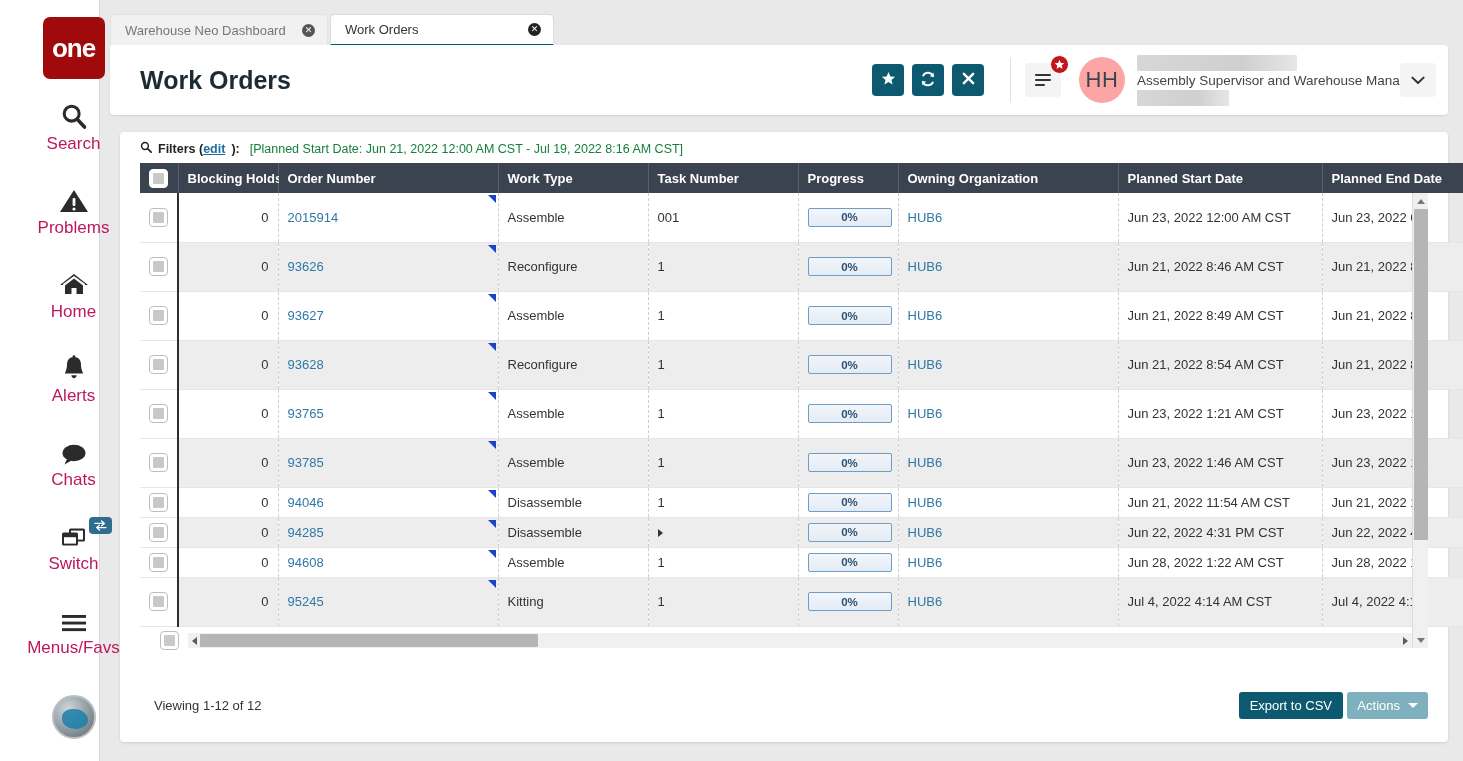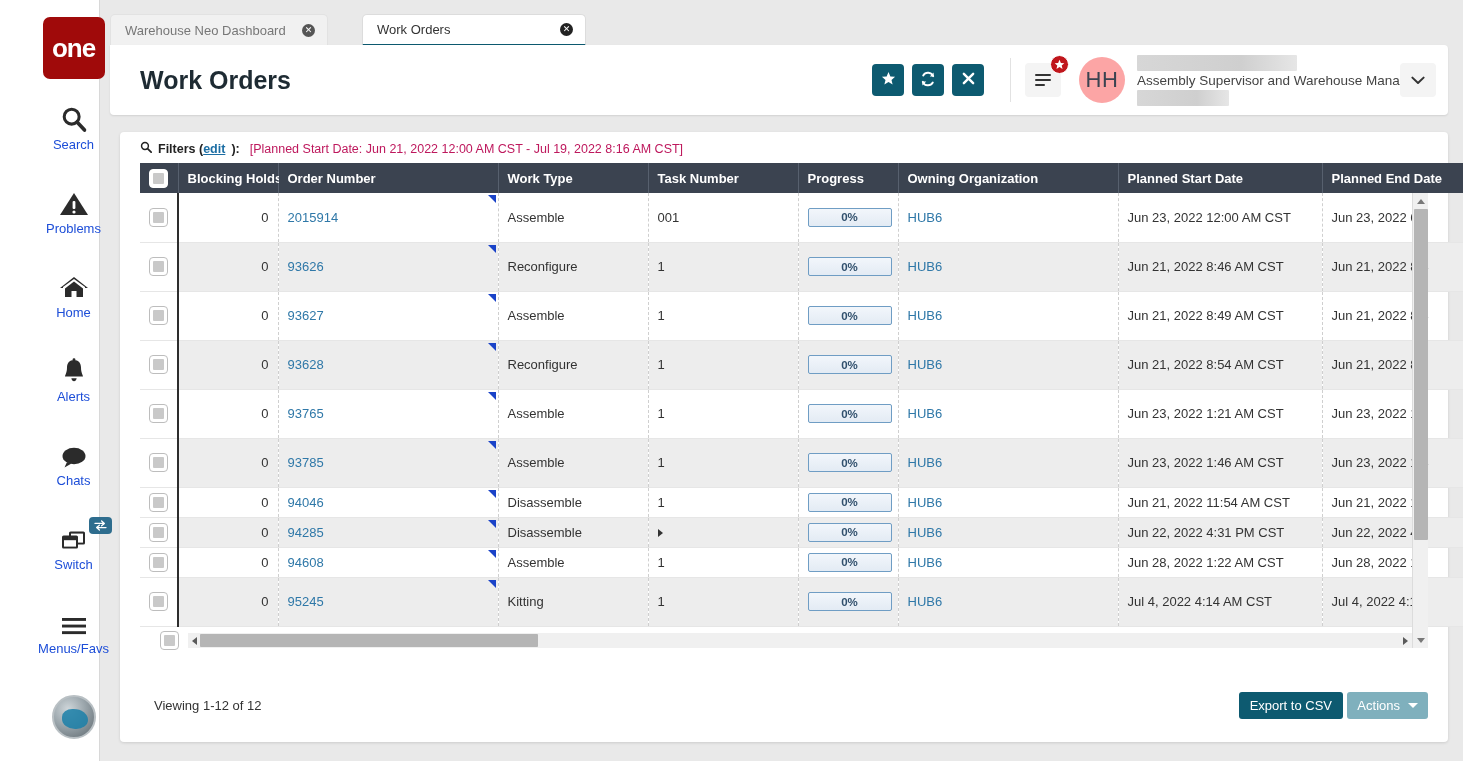--- a/index.html
+++ b/index.html
@@ -25,38 +25,38 @@
     background:#a00a0a; border-radius:7px;
     display:flex; align-items:center; justify-content:center;
   }
   .logo-txt { color:#fff; font-size:26px; font-weight:700; letter-spacing:-1px; line-height:1; }
   .rail-item {
     width:100px; height:76px; margin-top:8px;
     display:flex; flex-direction:column; align-items:center; justify-content:center;
     position:relative; cursor:pointer;
   }
   .rail-ico { height:34px; display:flex; align-items:flex-end; justify-content:center; }
-  .rail-lbl { font-size:13px; color:#1d4ed8; margin-top:4px; }
+  .rail-lbl { font-size:17px; color:#be185d; margin-top:4px; }
   .switch-badge {
     position:absolute; right:12px; top:10px;
     width:23px; height:17px; border-radius:4px; background:#2e6d8e;
     display:flex; align-items:center; justify-content:center;
   }
   .globe {
     width:44px; height:44px; border-radius:50%;
     background:radial-gradient(circle at 35% 30%, #cfd6da 0%, #9aa5ab 45%, #5d676d 100%);
     border:2px solid #b9c0c4; margin-top:28px; position:relative; overflow:hidden;
   }
   .globe:after {
     content:""; position:absolute; left:8px; top:12px; width:26px; height:20px;
     background:#1a7fa8; border-radius:40% 55% 45% 50%; opacity:.85;
   }
 
   
-  .tabbar { position:absolute; left:110px; top:14px; height:32px; display:flex; align-items:flex-end;gap:32px; }
+  .tabbar { position:absolute; left:110px; top:14px; height:32px; display:flex; align-items:flex-end; }
   .tab {
     height:32px; border-radius:5px 5px 0 0; background:#f1f1f1;
     display:flex; align-items:center; padding:0 12px 0 14px; margin-right:2px;
     font-size:13px; color:#777; cursor:pointer; min-width:218px;
     justify-content:space-between; border:1px solid #e2e2e2; border-bottom:none;
   }
   .tab.active { background:#fff; color:#333; border-color:#dcdcdc; border-bottom:2px solid #0d5a70; min-width:224px; }
   .tab-x {
     width:13px; height:13px; border-radius:50%; background:#555; color:#fff;
     font-size:9px; line-height:13px; text-align:center; margin-left:16px; flex:none;
@@ -99,21 +99,21 @@
     display:flex; align-items:center; justify-content:center; cursor:pointer; }
 
   
   .card {
     position:absolute; left:120px; top:132px; width:1328px; height:610px;
     background:#fff; border-radius:4px; box-shadow:0 1px 3px rgba(0,0,0,.12);
   }
   .filters { display:flex; align-items:center; padding:9px 0 7px 20px; font-size:12.5px; color:#222; }
   .filters .lbl { font-weight:700; margin-left:6px; }
   .filters a { color:#1c6ea4; text-decoration:underline; font-weight:700; }
-  .filters .expr { margin-left:10px; color:#be185d; }
+  .filters .expr { margin-left:10px; color:#15803d; }
 
   
   .tablewrap { position:relative; margin:0 20px; height:485px; }
   table { border-collapse:collapse; width:1294px; table-layout:fixed; }
   thead th {
     background:#3b4350; color:#fff; font-size:13px; font-weight:700; text-align:left;
     height:30px; padding:0 9px; border-right:1px solid #57606e; white-space:nowrap;
   }
   thead th.c-chk { width:38px; padding:0; text-align:center; }
   tbody td { font-size:13px; color:#333; padding:0 9px; border-bottom:1px solid #e6e6e6;

